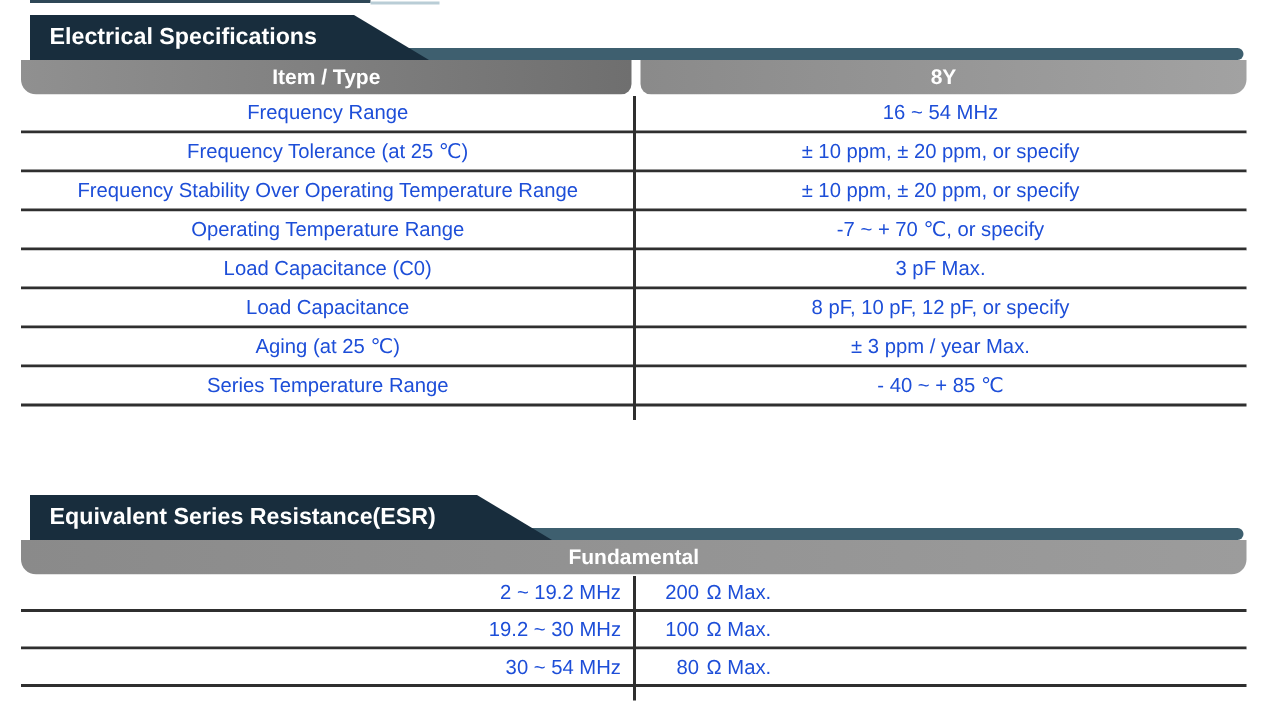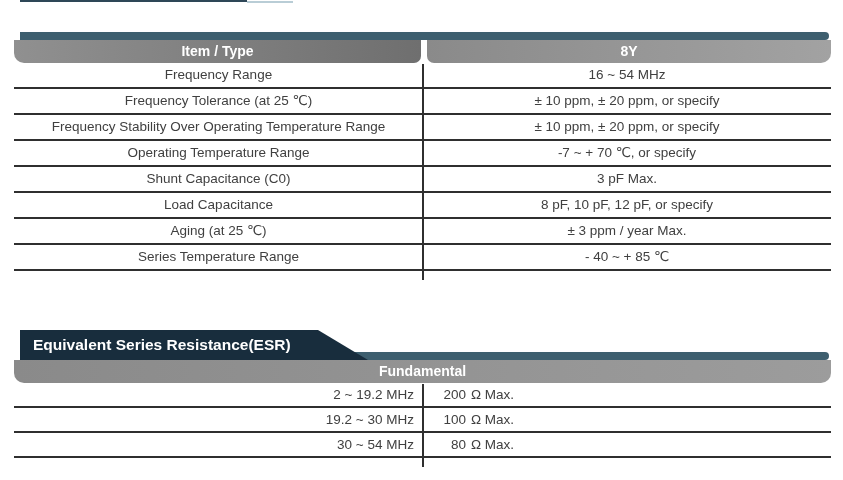--- a/index.html
+++ b/index.html
@@ -43,21 +43,21 @@
   }
   .t1 .head-left  { width:407px; margin-right:6px; background:linear-gradient(to right,#909090,#6f6f6f); border-radius:0 0 7px 10px; }
   .t1 .head-right { flex:1; background:linear-gradient(to right,#8a8a8a,#a2a2a2); border-radius:0 0 10px 7px; }
   .t2 .head-full  { width:100%; background:linear-gradient(to right,#8a8a8a,#9c9c9c); border-radius:0 0 10px 10px; }
 
   
   .tbody { position:relative; }
   .row { display:flex; border-bottom:2px solid #2f2f2f; background:#fff; }
   .t1 .row { height:26px; }
   .t2 .row { height:25px; }
-  .cell { font-size:13.5px; color:#404040; white-space:nowrap; }
+  .cell { font-size:13.5px; color:#1d4ed8; white-space:nowrap; }
   .t1 .cell { line-height:24px; text-align:center; }
   .t1 .cell-item  { width:409px; }
   .t1 .cell-value { flex:1; }
   .t2 .cell { line-height:23px; }
   .t2 .cell-range { width:409px; text-align:right; padding-right:9px; }
   .t2 .cell-value { flex:1; padding-left:16px; }
   .t2 .val-num  { display:inline-block; min-width:27px; text-align:right; margin-right:5px; }
   .t2 .val-unit { display:inline; }
 
   
@@ -67,20 +67,23 @@
 <body>
 
 <div class="page">
 
   <div class="sliver-dark"></div>
   <div class="sliver-light"></div>
 
   <section class="spec-table t1">
     <div class="title-row">
       <div class="strip"></div>
+      <div class="tab">
+        <span>Electrical Specifications</span>
+      </div>
     </div>
     <div class="head">
       <div class="head-cell head-left">Item / Type</div>
       <div class="head-cell head-right">8Y</div>
     </div>
     <div class="tbody">
 
         <div class="row">
           <div class="cell cell-item">Frequency Range</div>
           <div class="cell cell-value">16 ~ 54 MHz</div>
@@ -95,21 +98,21 @@
           <div class="cell cell-item">Frequency Stability Over Operating Temperature Range</div>
           <div class="cell cell-value">± 10 ppm, ± 20 ppm, or specify</div>
         </div>
 
         <div class="row">
           <div class="cell cell-item">Operating Temperature Range</div>
           <div class="cell cell-value">-7 ~ + 70 ℃, or specify</div>
         </div>
 
         <div class="row">
-          <div class="cell cell-item">Shunt Capacitance (C0)</div>
+          <div class="cell cell-item">Load Capacitance (C0)</div>
           <div class="cell cell-value">3 pF Max.</div>
         </div>
 
 
         <div class="row">
           <div class="cell cell-item">Load Capacitance</div>
           <div class="cell cell-value">8 pF, 10 pF, 12 pF, or specify</div>
         </div>
 
         <div class="row">

